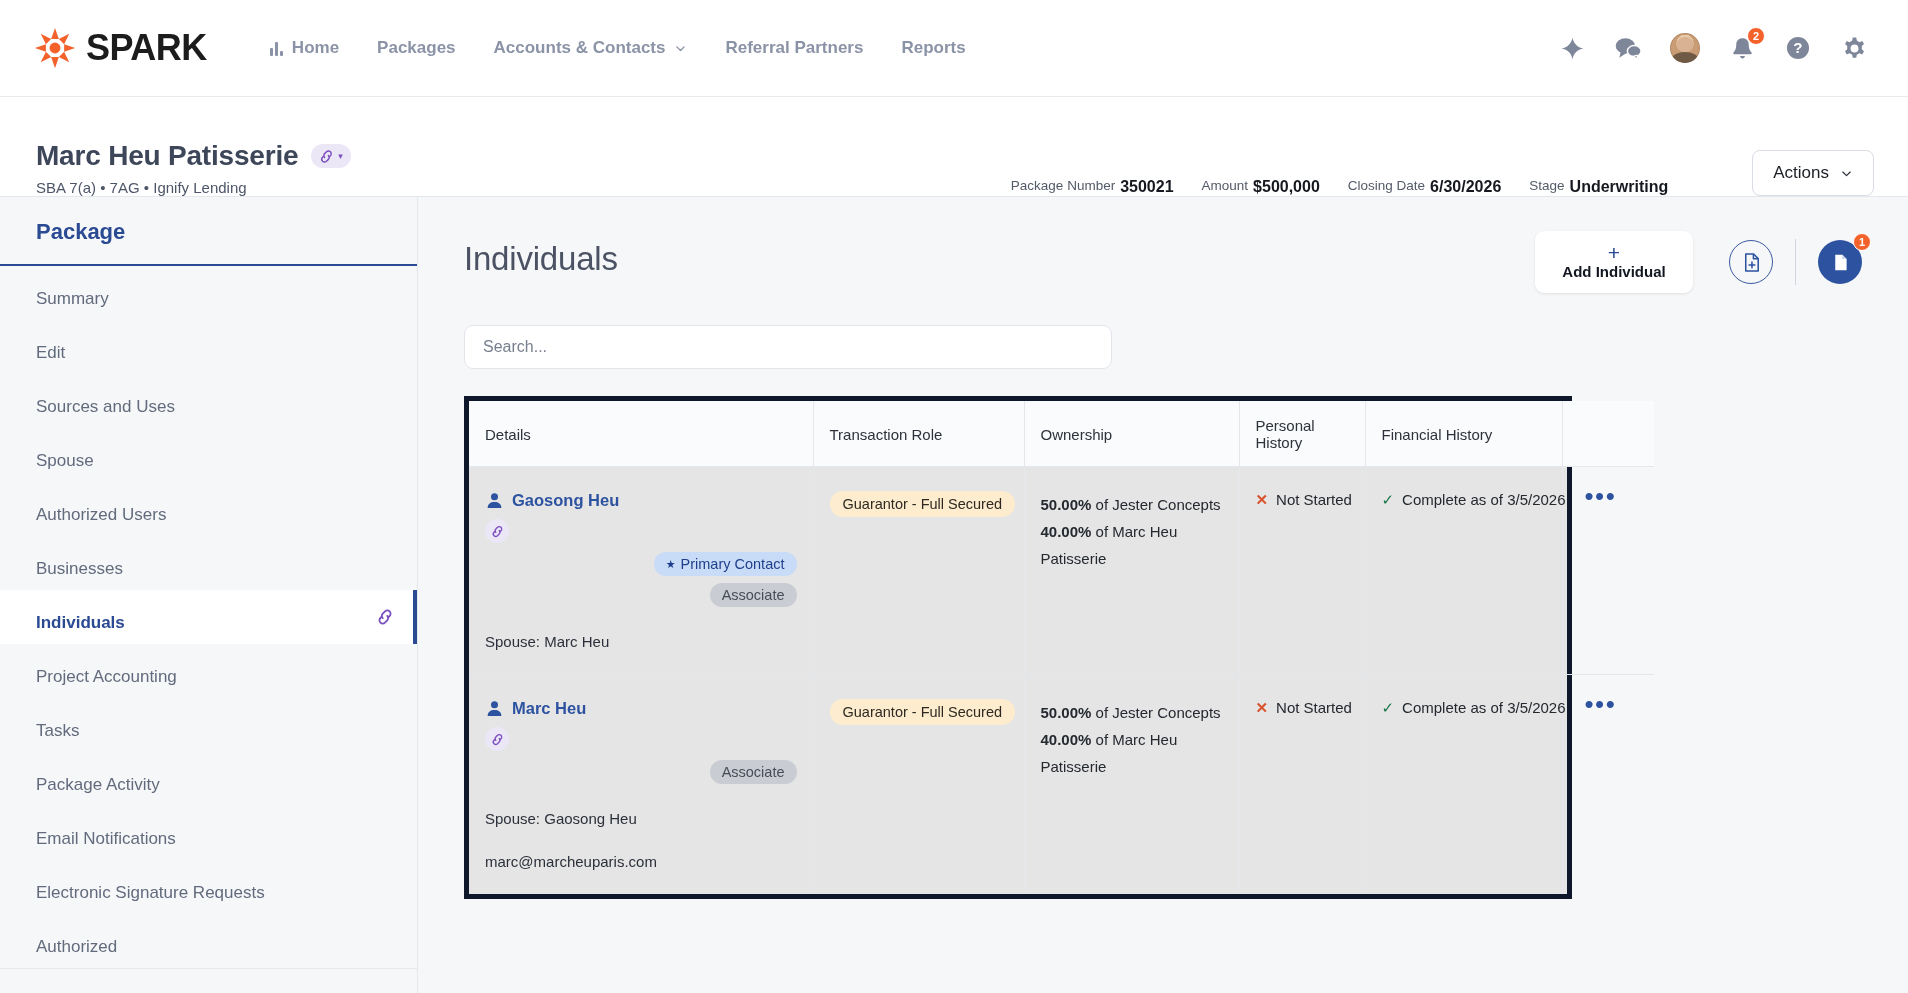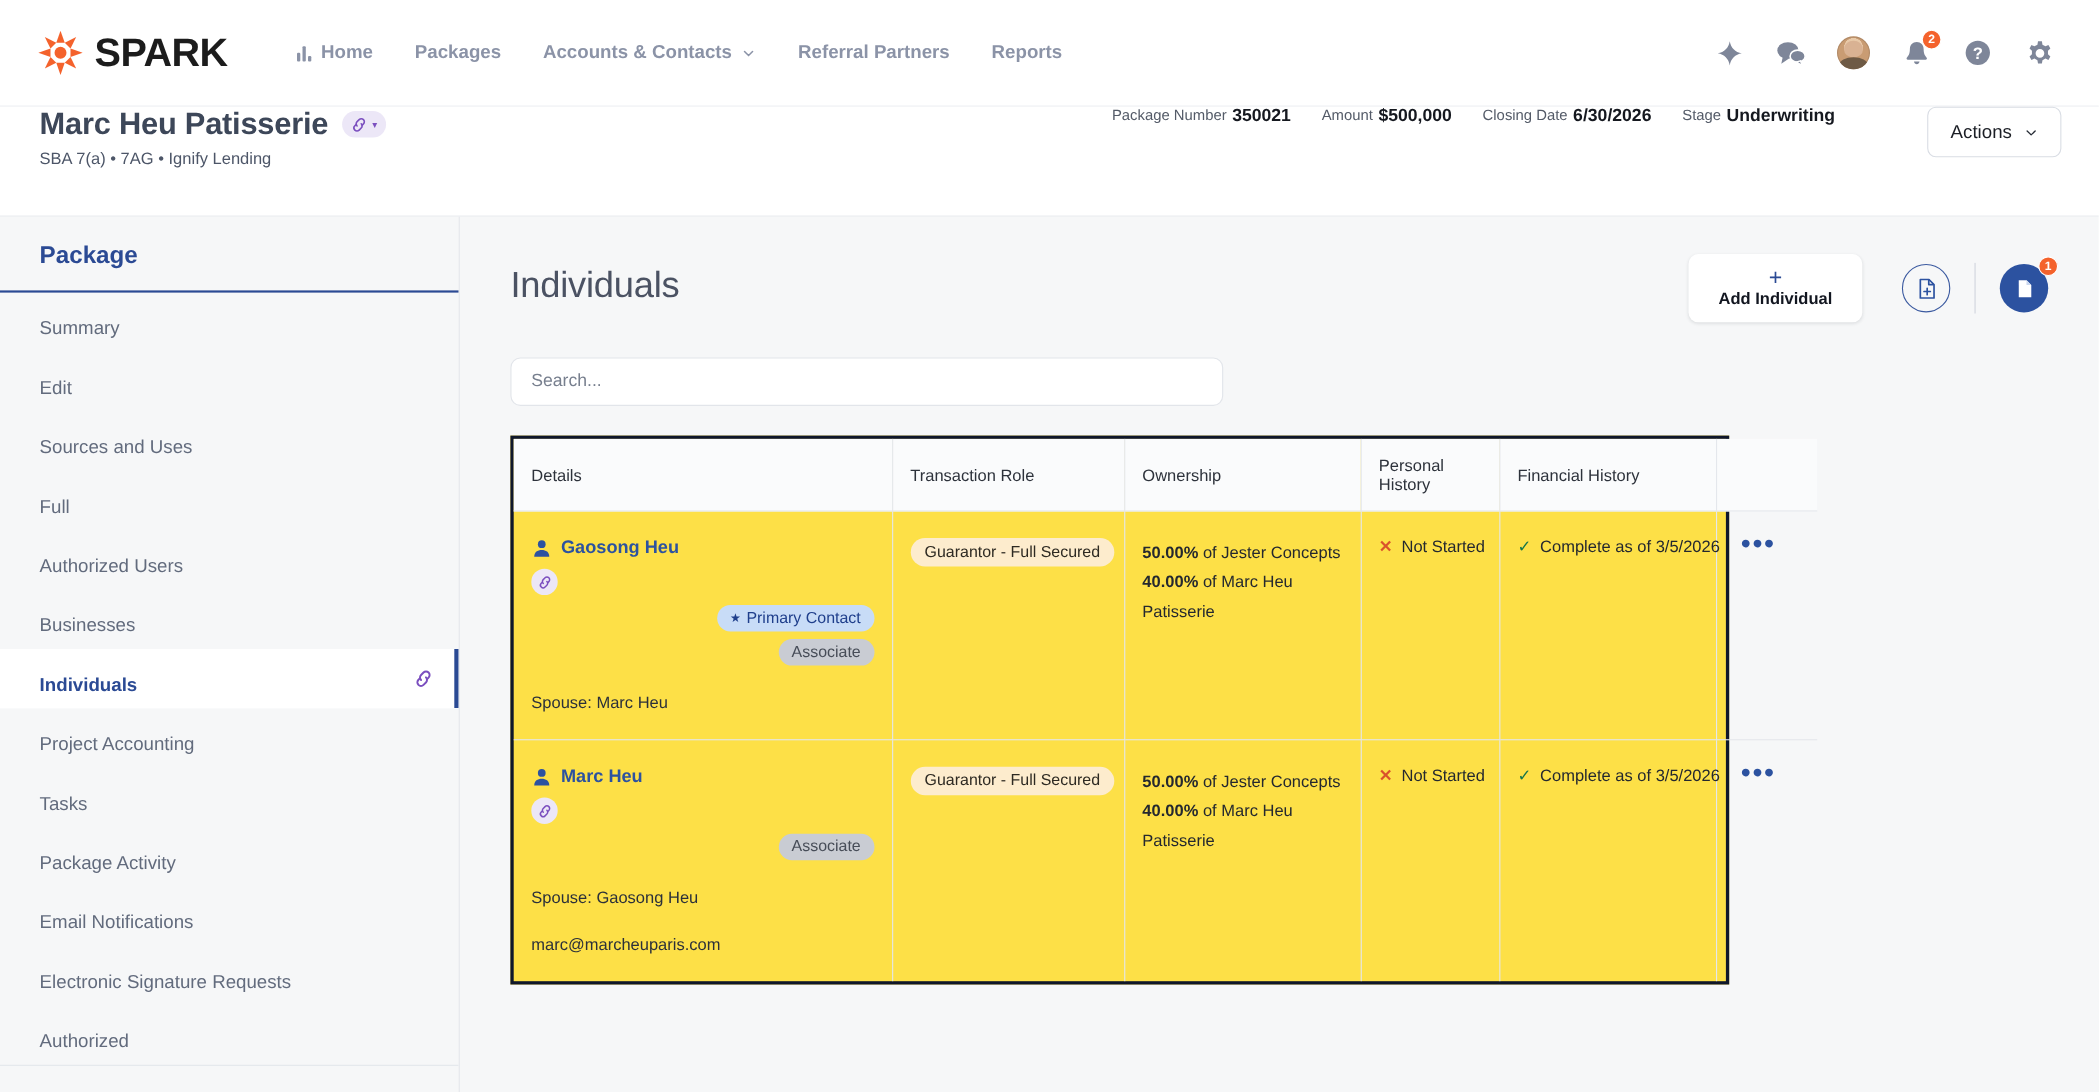--- a/index.html
+++ b/index.html
@@ -70,21 +70,21 @@
     background: #f4622c; color: #fff; border-radius: 9px;
     font-size: 11px; font-weight: bold;
     display: flex; align-items: center; justify-content: center;
     border: 1.5px solid #fff;
   }
 
   
   #pagehead {
     height: 100px; background: #fff;
     border-bottom: 1px solid #e4e7ec;
-    display: flex; align-items: flex-start; padding: 0 34px 0 36px;
+    display: flex; align-items: flex-end; padding: 0 34px 0 36px;
   }
   .ph-left { display: flex; flex-direction: column; gap: 7px; }
   .ph-title-row { display: flex; align-items: center; gap: 13px; }
   .ph-title { font-size: 28px; font-weight: bold; color: #3d4759; letter-spacing: -0.2px; }
   .chain-pill {
     background: #ece7f7; border-radius: 12px; height: 24px;
     display: flex; align-items: center; gap: 3px; padding: 0 8px 0 7px;
     cursor: pointer;
   }
   .chain-pill .caret { font-size: 9px; color: #7b4fbf; line-height: 1; }
@@ -169,21 +169,21 @@
     width: 648px; height: 44px;
     border: 1px solid #e2e5ea; border-radius: 9px;
     background: #fff; padding: 0 18px;
     font-size: 16px; color: #2b303a;
     font-family: "Liberation Sans", sans-serif;
     outline: none;
   }
   .search-input::placeholder { color: #777f8e; }
 
   
-  .tbl-wrap { margin-top: 27px; background: #fde047; border: 3px solid #0f172a; width: 1108px; }
+  .tbl-wrap { margin-top: 27px; background: #e5e5e5; border: 5px solid #0f172a; width: 1108px; }
   table.grid { width: 100%; border-collapse: collapse; table-layout: fixed; }
   table.grid th {
     text-align: left; font-weight: normal;
     font-size: 15px; color: #2d323b;
     padding: 16px 16px 15px 16px;
     background: #fafbfc;
     border-bottom: 1px solid #e4e7ec;
     border-right: 1px solid #e4e7ec;
     vertical-align: middle; height: 44px;
   }
@@ -378,21 +378,21 @@
     <div class="side-item">
       <span class="si-label">Summary</span>
     </div>
     <div class="side-item">
       <span class="si-label">Edit</span>
     </div>
     <div class="side-item">
       <span class="si-label">Sources and Uses</span>
     </div>
     <div class="side-item">
-      <span class="si-label">Full</span>
+      <span class="si-label">Spouse</span>
     </div>
     <div class="side-item">
       <span class="si-label">Authorized Users</span>
     </div>
     <div class="side-item">
       <span class="si-label">Businesses</span>
     </div>
     <div class="side-item active">
       <span class="si-label">Individuals</span>
       <svg width="20" height="20" viewBox="0 0 20 20">

